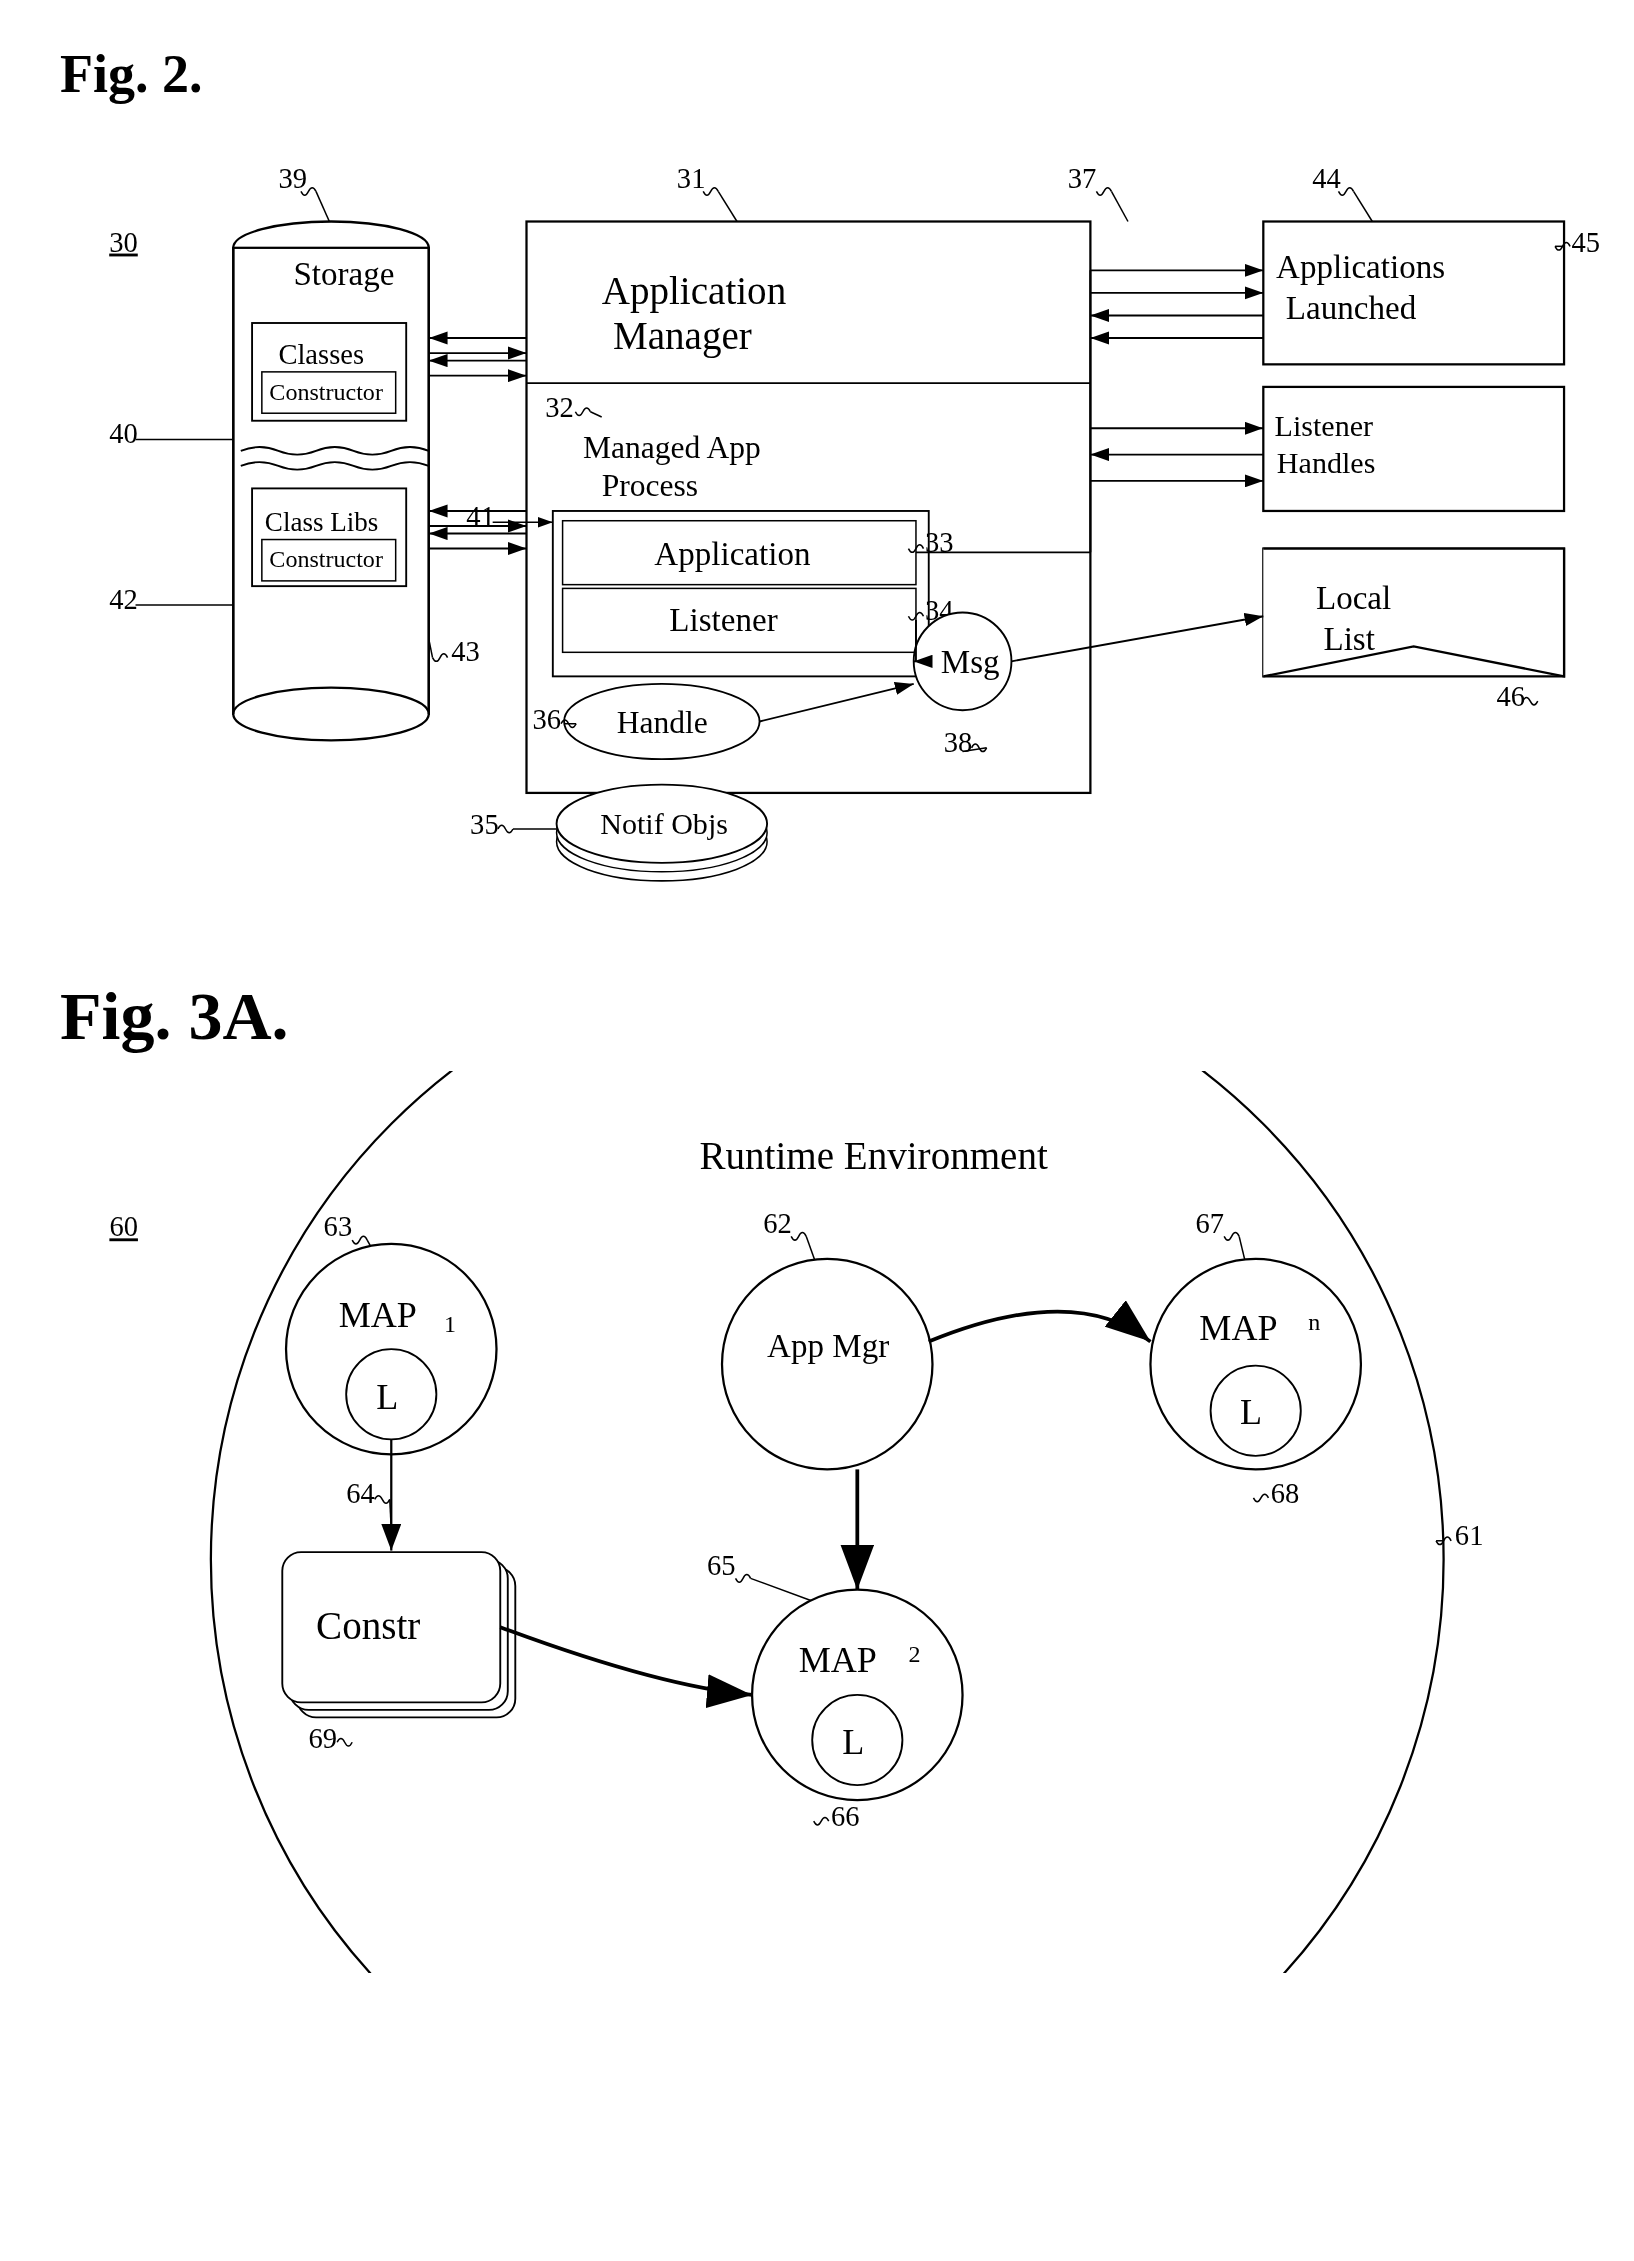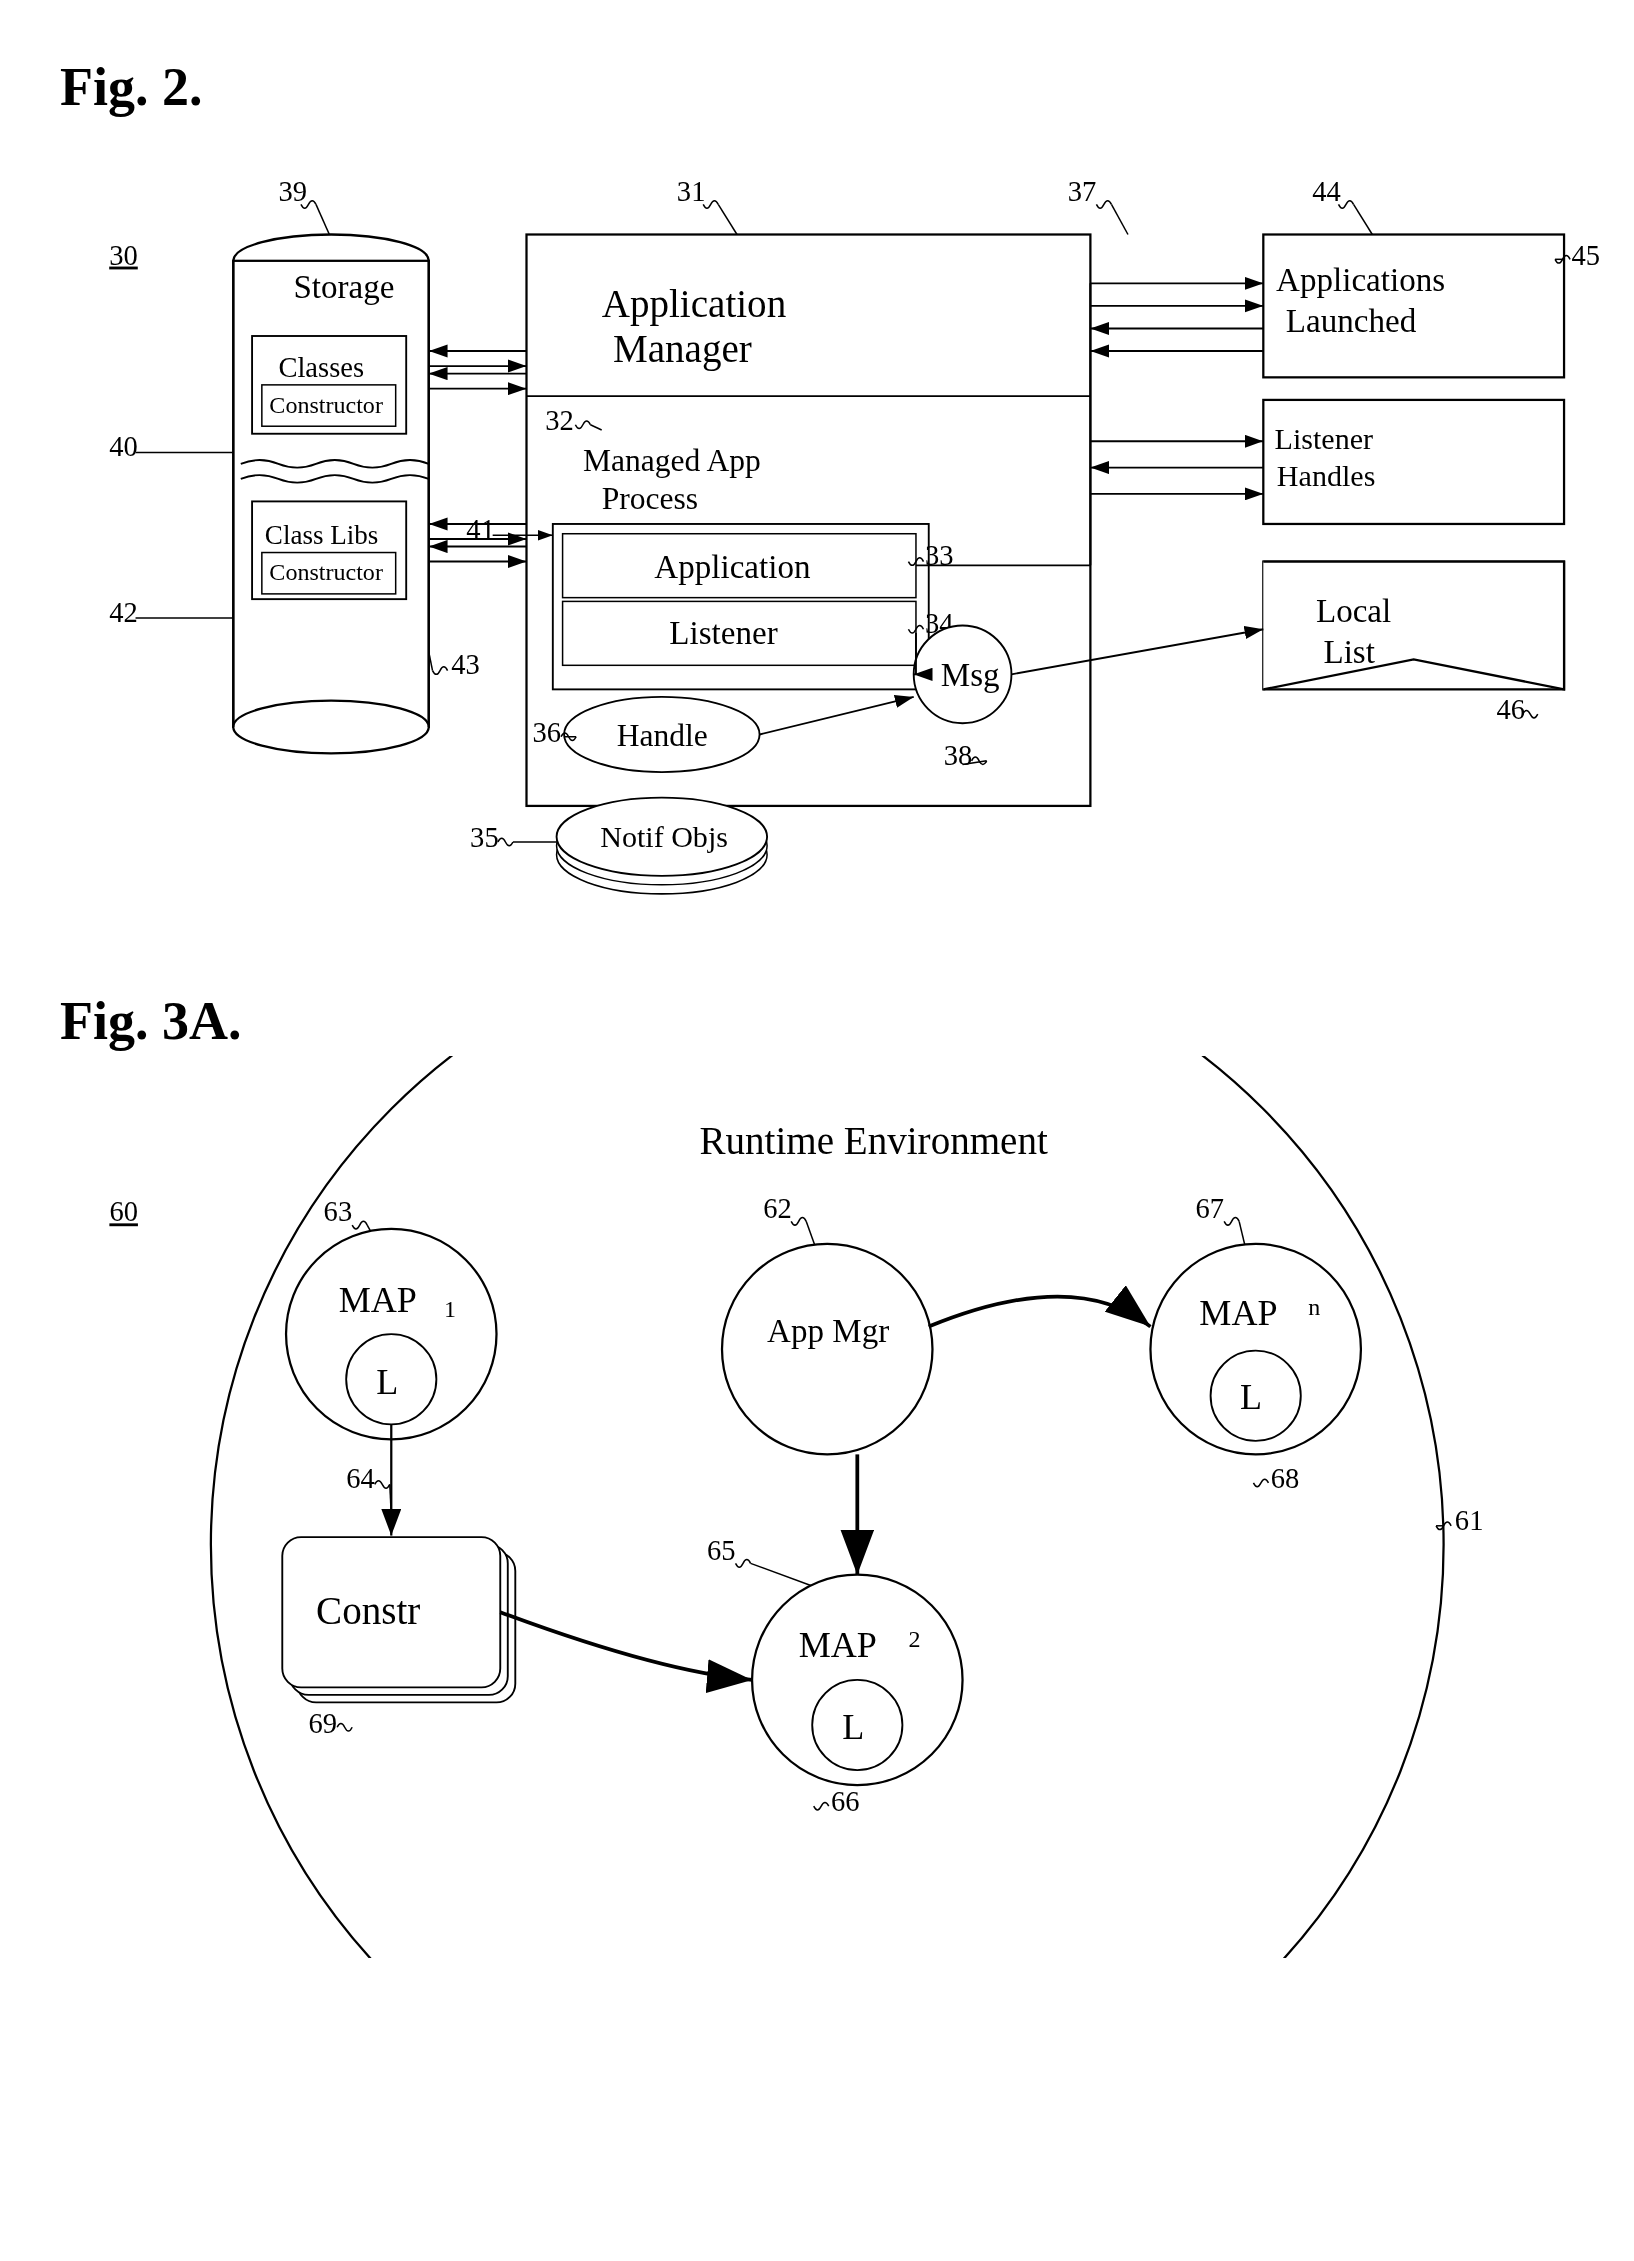--- a/index.html
+++ b/index.html
@@ -10,21 +10,21 @@
       min-height: 2261px;
       position: relative;
       overflow-x: hidden;
     }
 
     .page {
       width: 1635px;
       min-height: 2261px;
       background: #fff;
       position: relative;
-      padding: 56px 60px;
+      padding: 43px 60px;
     }
 
     text {
       font-family: 'Times New Roman', Times, serif;
     }
   </style>
 </head>
 <body>
 
 <div class="page">
@@ -193,21 +193,21 @@
     <line x1="1138" y1="720" x2="1135" y2="720" stroke="#000" stroke-width="2.5" marker-end="url(#arrow)"></line>
 
     <line x1="930" y1="800" x2="1135" y2="750" stroke="#000" stroke-width="2.5" marker-end="url(#arrow)"></line>
 
     <line x1="1265" y1="720" x2="1600" y2="660" stroke="#000" stroke-width="2.5" marker-end="url(#arrow)"></line>
 
     <line x1="1138" y1="575" x2="1370" y2="575" stroke="#000" stroke-width="2.5"></line>
     <line x1="1370" y1="575" x2="1370" y2="200" stroke="#000" stroke-width="2.5"></line>
   </svg>
 
-  <div style="font-size:54px;font-weight:bold;margin-bottom:4px;">Fig. 3A.</div>
+  <div style="font-size:68px;font-weight:bold;margin-bottom:15px;">Fig. 3A.</div>
 
   <svg width="1542" height="902" style="display:block;" viewBox="0 0 2050 1200">
     <defs>
       <marker id="arrow2" markerWidth="12" markerHeight="9" refX="12" refY="4.5" orient="auto">
         <polygon points="0 0, 12 4.5, 0 9" fill="#000"></polygon>
       </marker>
     </defs>
 
     <text x="65" y="220" font-size="38" text-decoration="underline">60</text>
 

